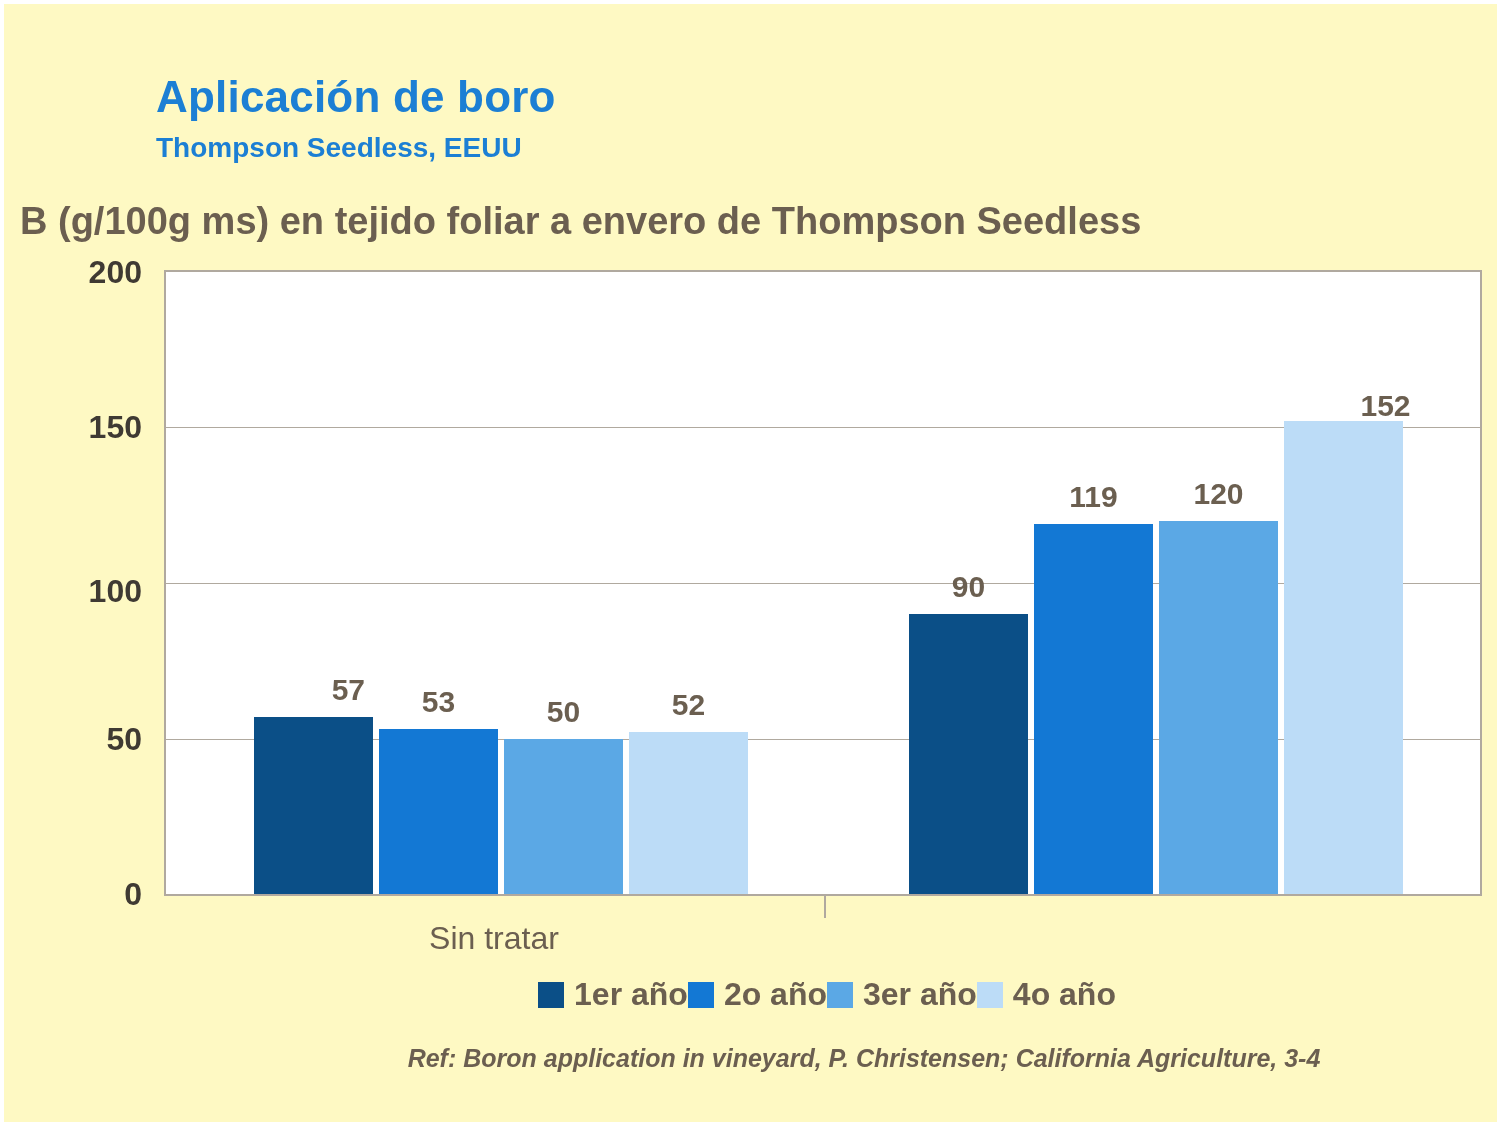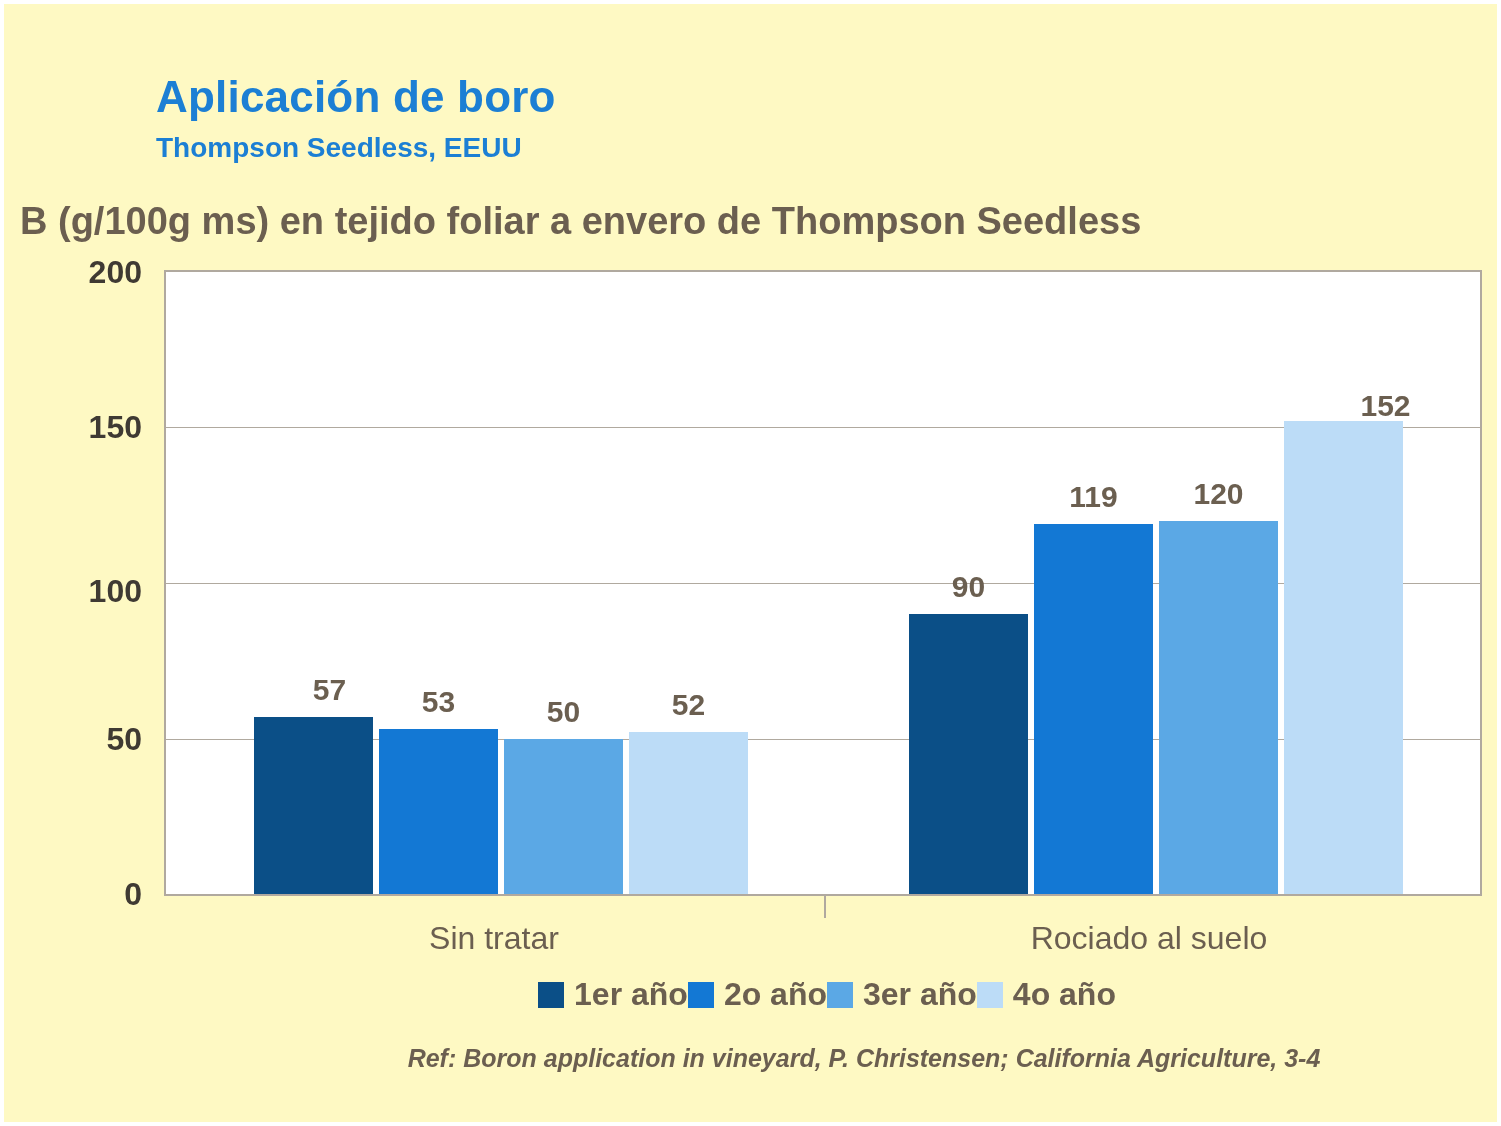--- a/index.html
+++ b/index.html
@@ -171,34 +171,33 @@
     <div class="bar" style="left: 88px; width: 119px; height: 177.27px; background: rgb(11, 79, 135);"></div>
     <div class="bar" style="left: 213px; width: 119px; height: 164.83px; background: rgb(19, 120, 212);"></div>
     <div class="bar" style="left: 338px; width: 119px; height: 155.5px; background: rgb(91, 168, 229);"></div>
     <div class="bar" style="left: 463px; width: 119px; height: 161.72px; background: rgb(188, 220, 247);"></div>
 
     <div class="bar" style="left: 743px; width: 119px; height: 279.9px; background: rgb(11, 79, 135);"></div>
     <div class="bar" style="left: 868px; width: 119px; height: 370.09px; background: rgb(19, 120, 212);"></div>
     <div class="bar" style="left: 993px; width: 119px; height: 373.2px; background: rgb(91, 168, 229);"></div>
     <div class="bar" style="left: 1118px; width: 119px; height: 472.72px; background: rgb(188, 220, 247);"></div>
 
-    <div class="bar-value" style="left: 104px; width: 119px; top: 400.73px;">57</div>
+    <div class="bar-value" style="left: 80px; width: 119px; top: 400.73px; text-align: right;">57</div>
     <div class="bar-value" style="left: 213px; width: 119px; top: 413.17px;">53</div>
     <div class="bar-value" style="left: 338px; width: 119px; top: 422.5px;">50</div>
     <div class="bar-value" style="left: 463px; width: 119px; top: 416.28px;">52</div>
 
     <div class="bar-value" style="left: 743px; width: 119px; top: 298.1px;">90</div>
     <div class="bar-value" style="left: 868px; width: 119px; top: 207.91px;">119</div>
     <div class="bar-value" style="left: 993px; width: 119px; top: 204.8px;">120</div>
     <div class="bar-value" style="left: 1160px; width: 119px; top: 105.28px; margin-top: 12px;">152</div>
   </div>
 
   <div class="cat-tick" style="left:820px;"></div>
   <div class="cat-label" style="left:250px; width:480px;">Sin tratar</div>
-  <div class="cat-label" style="left:905px; width:480px;">Rociado al suelo</div>
 
   <div id="legend">
     <div class="legend-item">
       <span class="legend-swatch" style="background:#0b4f87;"></span>
       <span class="legend-label">1er año</span>
     </div>
     <div class="legend-item">
       <span class="legend-swatch" style="background:#1378d4;"></span>
       <span class="legend-label">2o año</span>
     </div>

